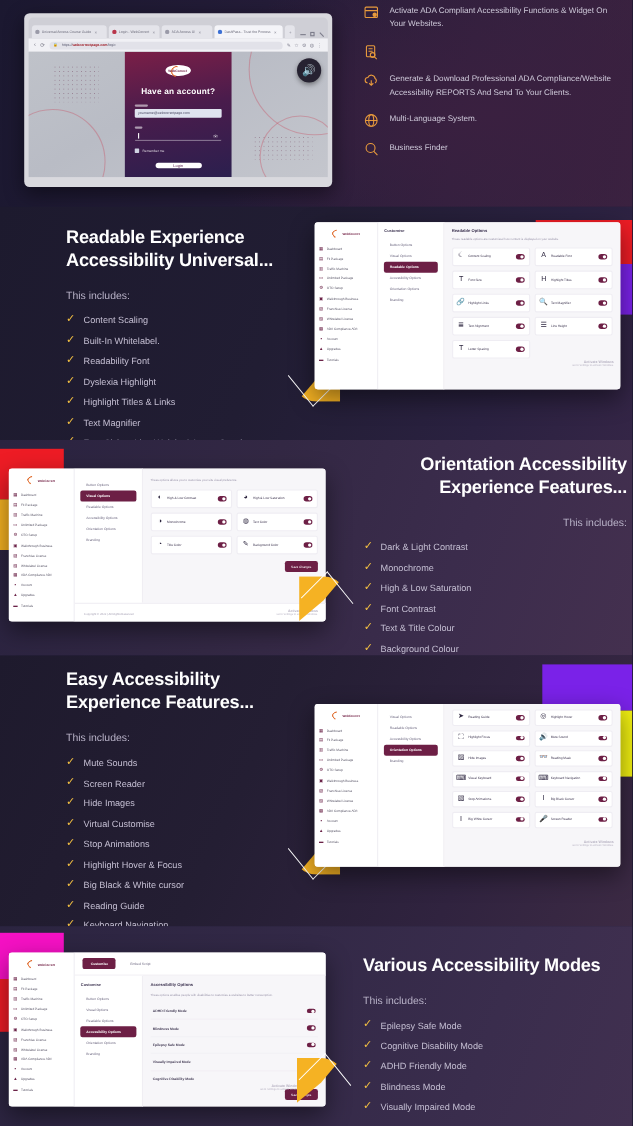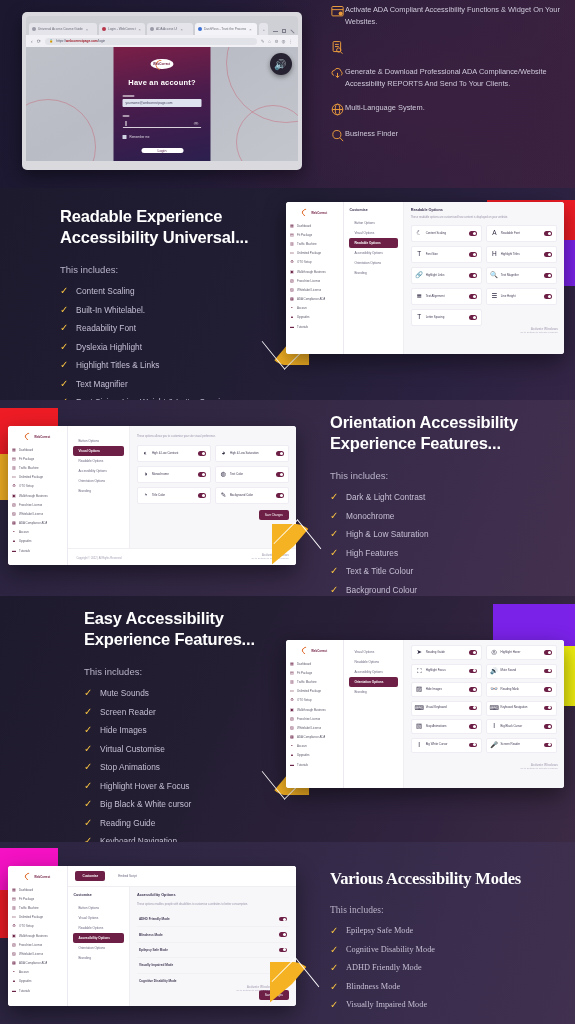--- a/index.html
+++ b/index.html
@@ -83,21 +83,21 @@
     height: 9px; justify-content: space-between; color: #e8e8f2; }
   .lc-input.line .cursor { width: .6px; height: 5px; background: #fff; }
   .lc-input.line .eye { font-size: 4px; color: rgba(255,255,255,.8); }
   .lc-check { display: flex; align-items: center; gap: 3px; width: 100%; margin-top: 7px; }
   .lc-check i { width: 4px; height: 4px; background: #cfd3e2; border-radius: .5px; display: block; }
   .lc-check span { font-size: 3px; color: rgba(255,255,255,.8); }
   .lc-btn { margin-top: 9px; width: 42px; height: 10px; border-radius: 6px; background: #fff;
     color: #5a2050; font-size: 3.6px; display: flex; align-items: center; justify-content: center; }
 
   .hero-list { position: absolute; left: 330px; top: 4px; width: 235px; }
-  .hero-item { display: flex; margin-bottom: 11px; }
+  .hero-item { display: flex; gap: 9px; margin-bottom: 11px; }
   .hero-ic { flex: none; width: 15px; height: 15px; color: #e89a3c;
     display: flex; align-items: center; justify-content: center; }
   .hero-ic svg { width: 15px; height: 15px; }
   .hero-tx { font-size: 7.4px; line-height: 12.4px; color: #cfcada; }
 
   
   .sec-head { font-size: 16.5px; font-weight: 700; color: #fff; line-height: 21px;
     letter-spacing: -.2px; }
   .sec-sub { font-size: 9.5px; color: #b9b3c8; margin-top: 16px; }
   .sec-list { margin-top: 11px; }
@@ -601,61 +601,61 @@
           </span>
         </div>
       </div>
     </div>
 
     <div class="swoosh" style="left:268px;top:120px;transform:scale(.85) rotate(180deg)">
       <div class="pie"></div>
       <div class="arr"></div>
     </div>
 
-    <div style="position:absolute;left:330px;top:12px;width:240px;">
+    <div style="position:absolute;left:330px;top:12px;width:240px;text-align:right;">
       <div class="sec-head">
         <div>Orientation Accessibility</div>
         <div>Experience Features...</div>
       </div>
       <div class="sec-sub">This includes:</div>
       <div class="sec-list">
         <div class="sec-li">
             <span class="tick">✓</span>
             <span class="t">Dark &amp; Light Contrast</span>
           </div>
         <div class="sec-li">
             <span class="tick">✓</span>
             <span class="t">Monochrome</span>
           </div>
         <div class="sec-li">
             <span class="tick">✓</span>
             <span class="t">High &amp; Low Saturation</span>
           </div>
         <div class="sec-li">
             <span class="tick">✓</span>
-            <span class="t">High Features</span>
+            <span class="t">Font Contrast</span>
           </div>
         <div class="sec-li">
             <span class="tick">✓</span>
             <span class="t">Text &amp; Title Colour</span>
           </div>
         <div class="sec-li">
             <span class="tick">✓</span>
             <span class="t">Background Colour</span>
           </div>
       </div>
     </div>
   </div>
 
   <div class="section" id="sec-easy" style="top:596px;height:246px;background:linear-gradient(115deg,#1e1a2d 0%,#241e33 40%,#30233f 74%,#3c2a44 100%);">
 
     <div class="blk" style="right:0;top:8px;width:82px;height:42px;background:#7a22e8"></div>
     <div class="blk" style="right:0;top:50px;width:16px;height:60px;background:#f0ef11"></div>
 
-    <div style="position:absolute;left:60px;top:12px;width:250px;margin-left:24px;">
+    <div style="position:absolute;left:60px;top:12px;width:250px;">
       <div class="sec-head">
         <div>Easy Accessibility</div>
         <div>Experience Features...</div>
       </div>
       <div class="sec-sub">This includes:</div>
       <div class="sec-list">
         <div class="sec-li">
             <span class="tick">✓</span>
             <span class="t">Mute Sounds</span>
           </div>
@@ -943,21 +943,21 @@
           </div>
         </div>
       </div>
     </div>
 
     <div class="swoosh" style="left:266px;top:116px;transform:scale(.85) rotate(180deg)">
       <div class="pie"></div>
       <div class="arr"></div>
     </div>
 
-    <div style="position:absolute;left:330px;top:26px;width:240px;font-family:Liberation Serif, serif;">
+    <div style="position:absolute;left:330px;top:26px;width:240px;">
       <div class="sec-head">
         <div>Various Accessibility Modes</div>
       </div>
       <div class="sec-sub">This includes:</div>
       <div class="sec-list">
         <div class="sec-li">
             <span class="tick">✓</span>
             <span class="t">Epilepsy Safe Mode</span>
           </div>
         <div class="sec-li">

